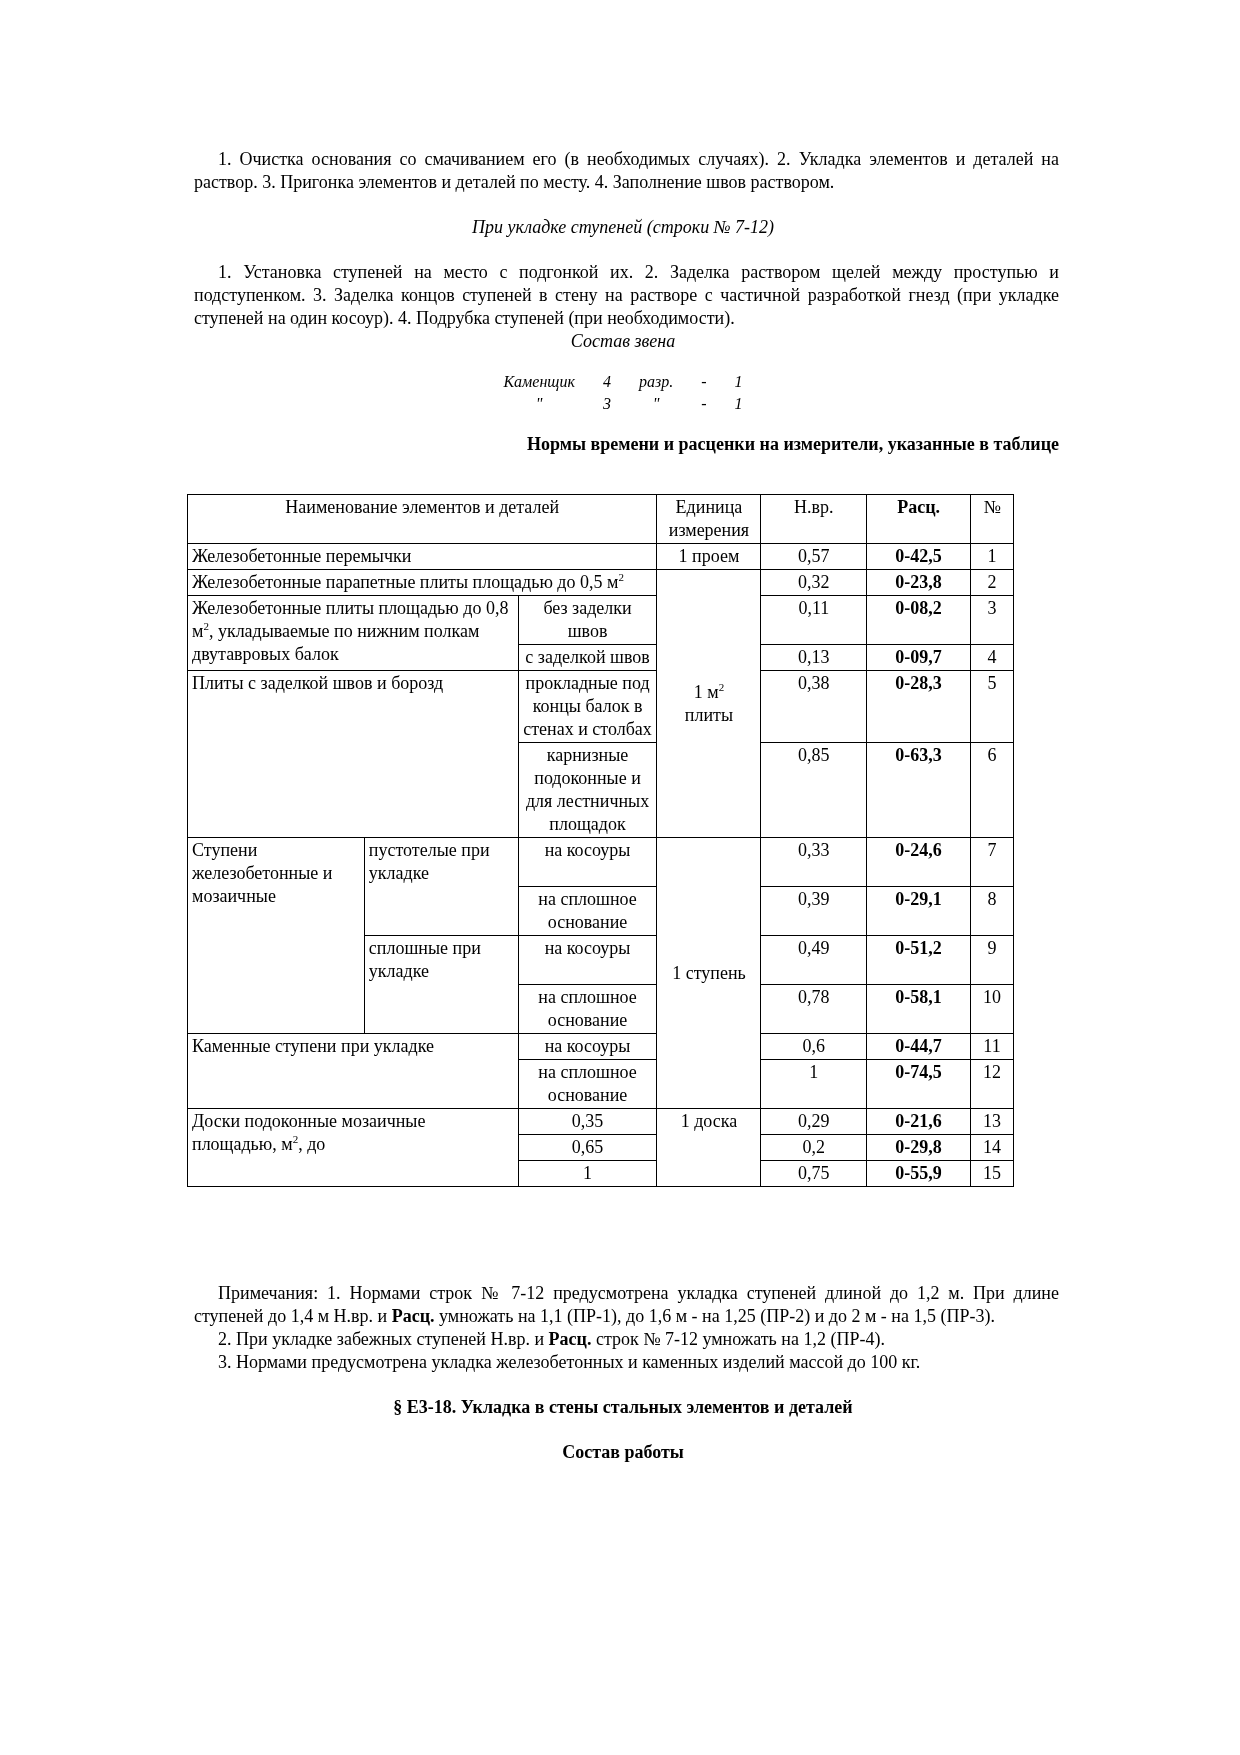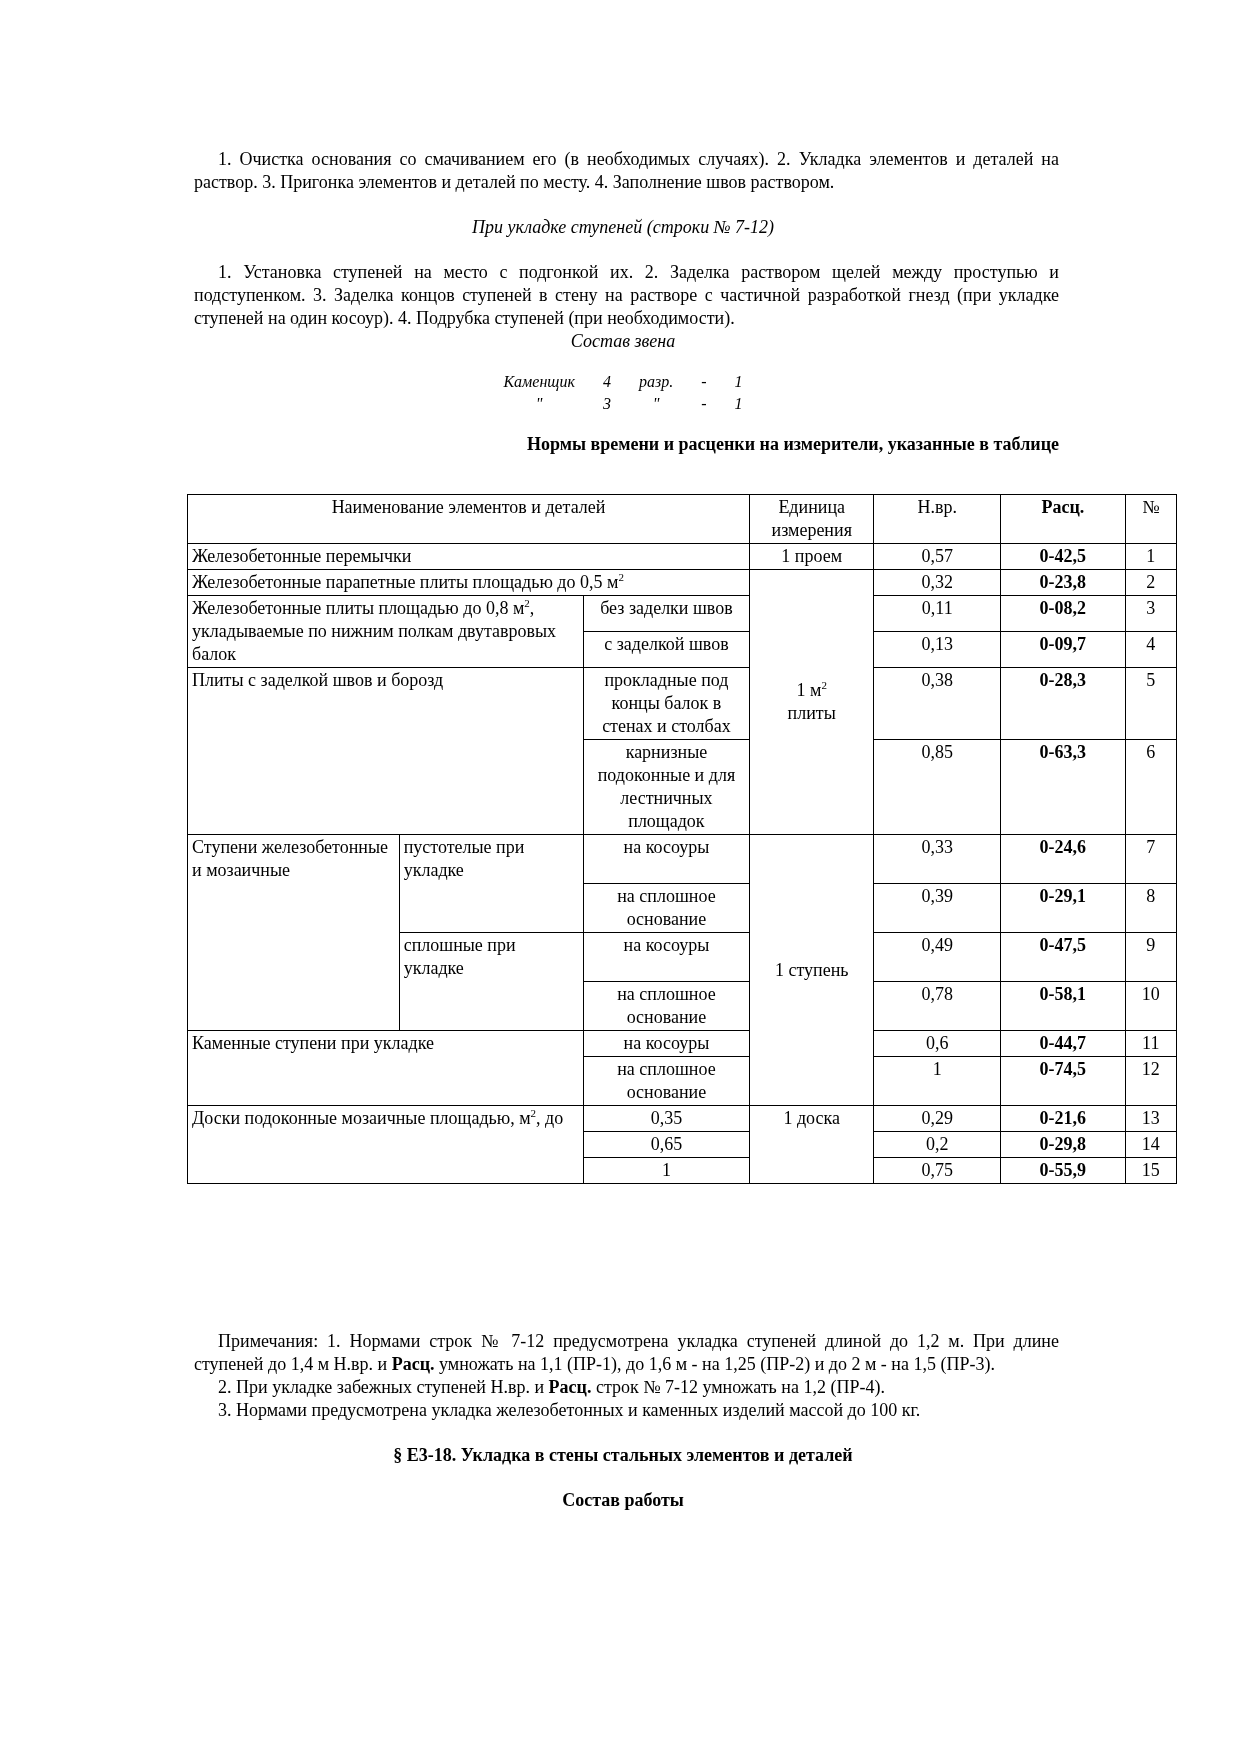--- a/index.html
+++ b/index.html
@@ -5,21 +5,21 @@
   html, body { margin: 0; padding: 0; background: #ffffff; }
   body { width: 1240px; height: 1755px; position: relative; font-family: "Liberation Serif", serif; color: #000; font-size: 18px; }
   .page { position: absolute; left: 187px; top: 148px; width: 872px; }
   p { margin: 0; line-height: 23px; text-align: justify; }
   .indent { text-indent: 24px; margin-left: 7px; }
   .center { text-align: center; }
   .italic { font-style: italic; }
   .bold { font-weight: bold; }
   .crew { margin: 18px auto 0 auto; border-collapse: collapse; font-style: italic; }
   .crew td { padding: 0 14px; line-height: 22px; text-align: center; font-size: 16px; }
-  table.norms { position: absolute; left: 187px; top: 494px; border-collapse: collapse; width: 990px; font-size: 18px; }
+  table.norms { position: absolute; left: 187px; top: 494px; border-collapse: collapse; width: 827px; font-size: 18px; }
   table.norms td { border: 1.5px solid #000; vertical-align: top; padding: 1px 4px 1px 4px; line-height: 23px; }
   table.norms td.c { text-align: center; }
   table.norms td.b { font-weight: bold; text-align: center; }
   sup { font-size: 11px; line-height: 0; }
 </style>
 </head>
 <body>
 
 <div class="page">
   <p class="indent">1. Очистка основания со смачиванием его (в необходимых случаях). 2. Укладка элементов и деталей на раствор. 3. Пригонка элементов и деталей по месту. 4. Заполнение швов раствором.</p>
@@ -126,21 +126,21 @@
     <td class="c">на сплошное основание</td>
     <td class="c">0,39</td>
     <td class="b">0-29,1</td>
     <td class="c">8</td>
   </tr>
 
   <tr>
     <td rowspan="2">сплошные при укладке</td>
     <td class="c" style="height:46px;">на косоуры</td>
     <td class="c">0,49</td>
-    <td class="b">0-47,5</td>
+    <td class="b">0-51,2</td>
     <td class="c">9</td>
   </tr>
 
   <tr>
     <td class="c">на сплошное основание</td>
     <td class="c">0,78</td>
     <td class="b">0-58,1</td>
     <td class="c">10</td>
   </tr>
 
@@ -177,19 +177,19 @@
 
   <tr>
     <td class="c">1</td>
     <td class="c">0,75</td>
     <td class="b">0-55,9</td>
     <td class="c">15</td>
   </tr>
 </tbody>
   </table>
 
-<div class="page" style="top:1330px;">
+<div class="page" style="top:1282px;">
   <p class="indent"><span>Примечания: 1. Нормами строк № 7-12 предусмотрена укладка ступеней длиной до 1,2 м. При длине ступеней до 1,4 м Н.вр. и </span><b>Расц.</b><span> умножать на 1,1 (ПР-1), до 1,6 м - на 1,25 (ПР-2) и до 2 м - на 1,5 (ПР-3).</span></p>
   <p class="indent"><span>2. При укладке забежных ступеней Н.вр. и </span><b>Расц.</b><span> строк № 7-12 умножать на 1,2 (ПР-4).</span></p>
   <p class="indent">3. Нормами предусмотрена укладка железобетонных и каменных изделий массой до 100 кг.</p>
   <p class="center bold" style="margin-top:22px;">§ Е3-18. Укладка в стены стальных элементов и деталей</p>
   <p class="center bold" style="margin-top:22px;">Состав работы</p>
 </div>
 
 </body></html>

